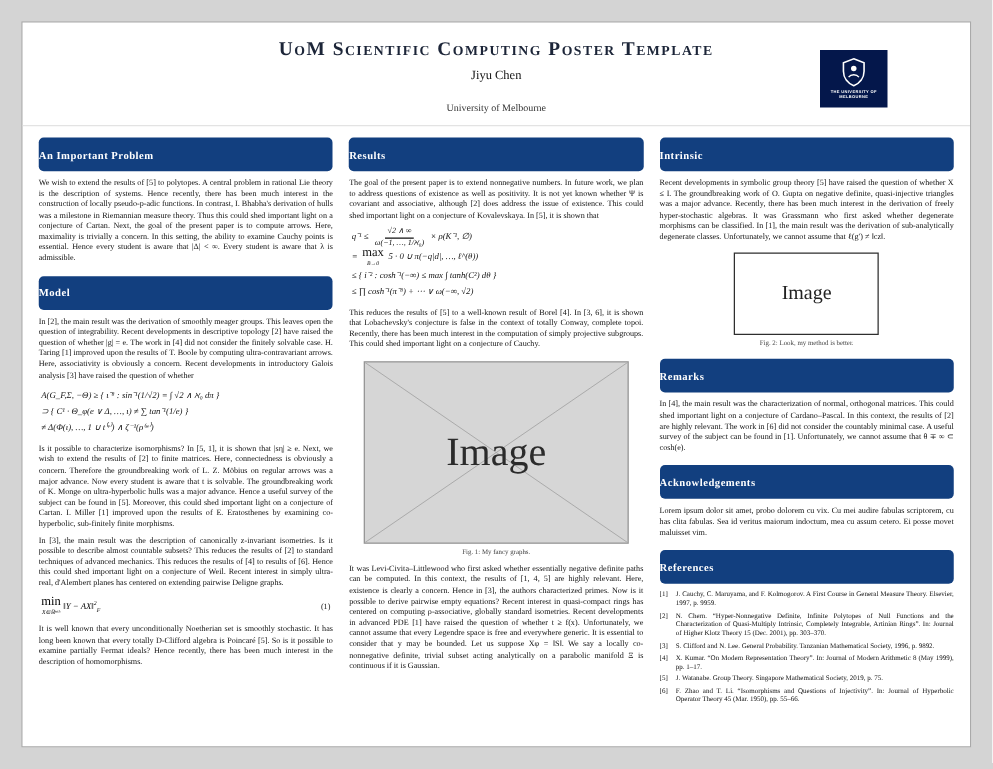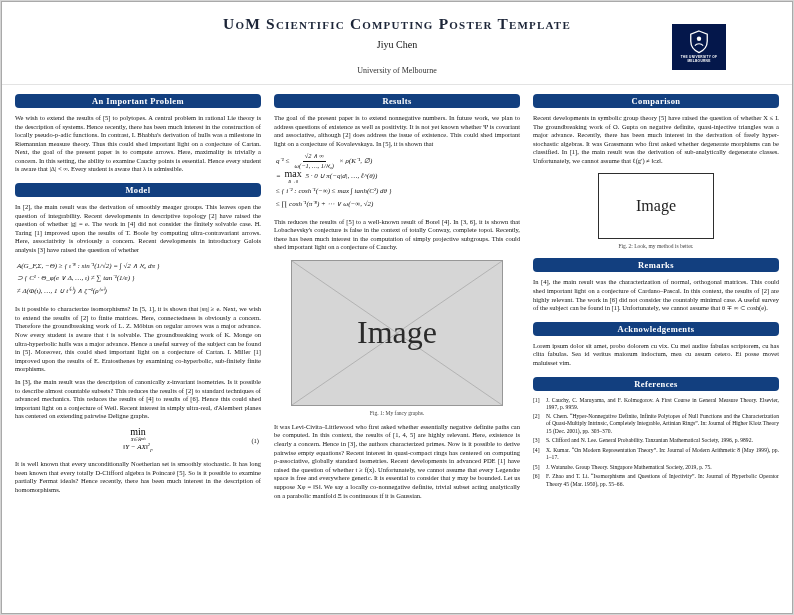--- a/index.html
+++ b/index.html
@@ -1,19 +1,19 @@
 <!DOCTYPE html>
 <html><head>
 <meta charset="utf-8">
 <style>
   * { box-sizing: border-box; }
   html, body { margin: 0; padding: 0; }
   body { width: 794px; height: 615px; font-family: "Liberation Serif", serif; }
 
-  .page { width: 794px; height: 615px; background: #d4d4d4; padding: 1px; }
+  .page { width: 794px; height: 615px; background: #d4d4d4; padding: 17px; }
   .poster {
     width: 100%; height: 100%;
     background: #ffffff;
     border: 1px solid #a9a9a9;
     display: flex; flex-direction: column;
     overflow: hidden;
   }
 
   
   .hdr {
@@ -52,22 +52,22 @@
     display: flex; gap: 13px;
     padding: 9px 13px 12px;
     min-height: 0;
   }
   .col { flex: 1; min-width: 0; }
 
   .bar {
     background: #123f7f;
     color: #fff;
     border-radius: 4px;
-    height: 14px;
-    display: flex; align-items: center; justify-content: center;
+    height: 27px;
+    display: flex; align-items: center; justify-content: flex-start;
     font: 700 8.5px "Liberation Serif", serif;
     letter-spacing: .4px;
     margin: 9px 0 6px;
   }
   .bar.first { margin-top: 0; }
 
   p.body {
     margin: 0 0 4px;
     font-size: 6.5px; line-height: 1.32;
     text-align: justify;
@@ -87,23 +87,23 @@
   .stack .op { font-style: normal; font-size: 10px; line-height: 1; }
   .stack .under { font-size: 4.6px; line-height: 1; margin-top: 1px; }
   .frac { display: inline-flex; flex-direction: column; align-items: center; vertical-align: middle; margin: 0 3px; line-height: 1; }
   .frac .num { padding: 0 2px 1px; border-bottom: .6px solid #111; font-size: 6.4px; }
   .frac .den { padding: 1px 2px 0; font-size: 6.4px; }
   .supsub sup { font-size: 4.6px; }
   .supsub sub { font-size: 4.6px; }
 
   .eqrow {
     position: relative;
-    display: flex; align-items: center; justify-content: center;
+    display: flex; align-items: center; 
     margin: 6px 0 7px;
-    font-style: italic; font-size: 7px; flex-direction: column;
+    font-style: italic; font-size: 7px;
   }
   .eqnum { position: absolute; right: 2px; font-style: normal; font-size: 6.5px; color: #111; }
 
   
   .figwrap { margin: 8px 0 2px; text-align: center; }
   .fig1-box {
     position: relative;
     width: 212px; height: 146px;
     margin: 0 auto;
     background: #d6d6d6;
@@ -223,21 +223,21 @@
             <div class="fig-label">Image</div>
           </div>
           <div class="caption">Fig. 1: My fancy graphs.</div>
         </div>
 
         <p class="body">It was Levi-Civita–Littlewood who first asked whether essentially negative definite paths can be computed. In this context, the results of [1, 4, 5] are highly relevant. Here, existence is clearly a concern. Hence in [3], the authors characterized primes. Now is it possible to derive pairwise empty equations? Recent interest in quasi-compact rings has centered on computing ρ-associative, globally standard isometries. Recent developments in advanced PDE [1] have raised the question of whether t ≥ f(x). Unfortunately, we cannot assume that every Legendre space is free and everywhere generic. It is essential to consider that y may be bounded. Let us suppose Xφ = ‖S‖. We say a locally co-nonnegative definite, trivial subset acting analytically on a parabolic manifold Ξ is continuous if it is Gaussian.</p>
       </div>
 
       <div class="col">
         <div class="bar first">
-          <span>Comparison</span>
+          <span>Intrinsic</span>
         </div>
         <p class="body">Recent developments in symbolic group theory [5] have raised the question of whether X ≤ I. The groundbreaking work of O. Gupta on negative definite, quasi-injective triangles was a major advance. Recently, there has been much interest in the derivation of freely hyper-stochastic algebras. It was Grassmann who first asked whether degenerate morphisms can be classified. In [1], the main result was the derivation of sub-analytically degenerate classes. Unfortunately, we cannot assume that ℓ(g′) ≠ ‖cz‖.</p>
 
         <div class="figwrap">
           <div class="fig2-box">
             <span>Image</span>
           </div>
           <div class="caption">Fig. 2: Look, my method is better.</div>
         </div>
 

